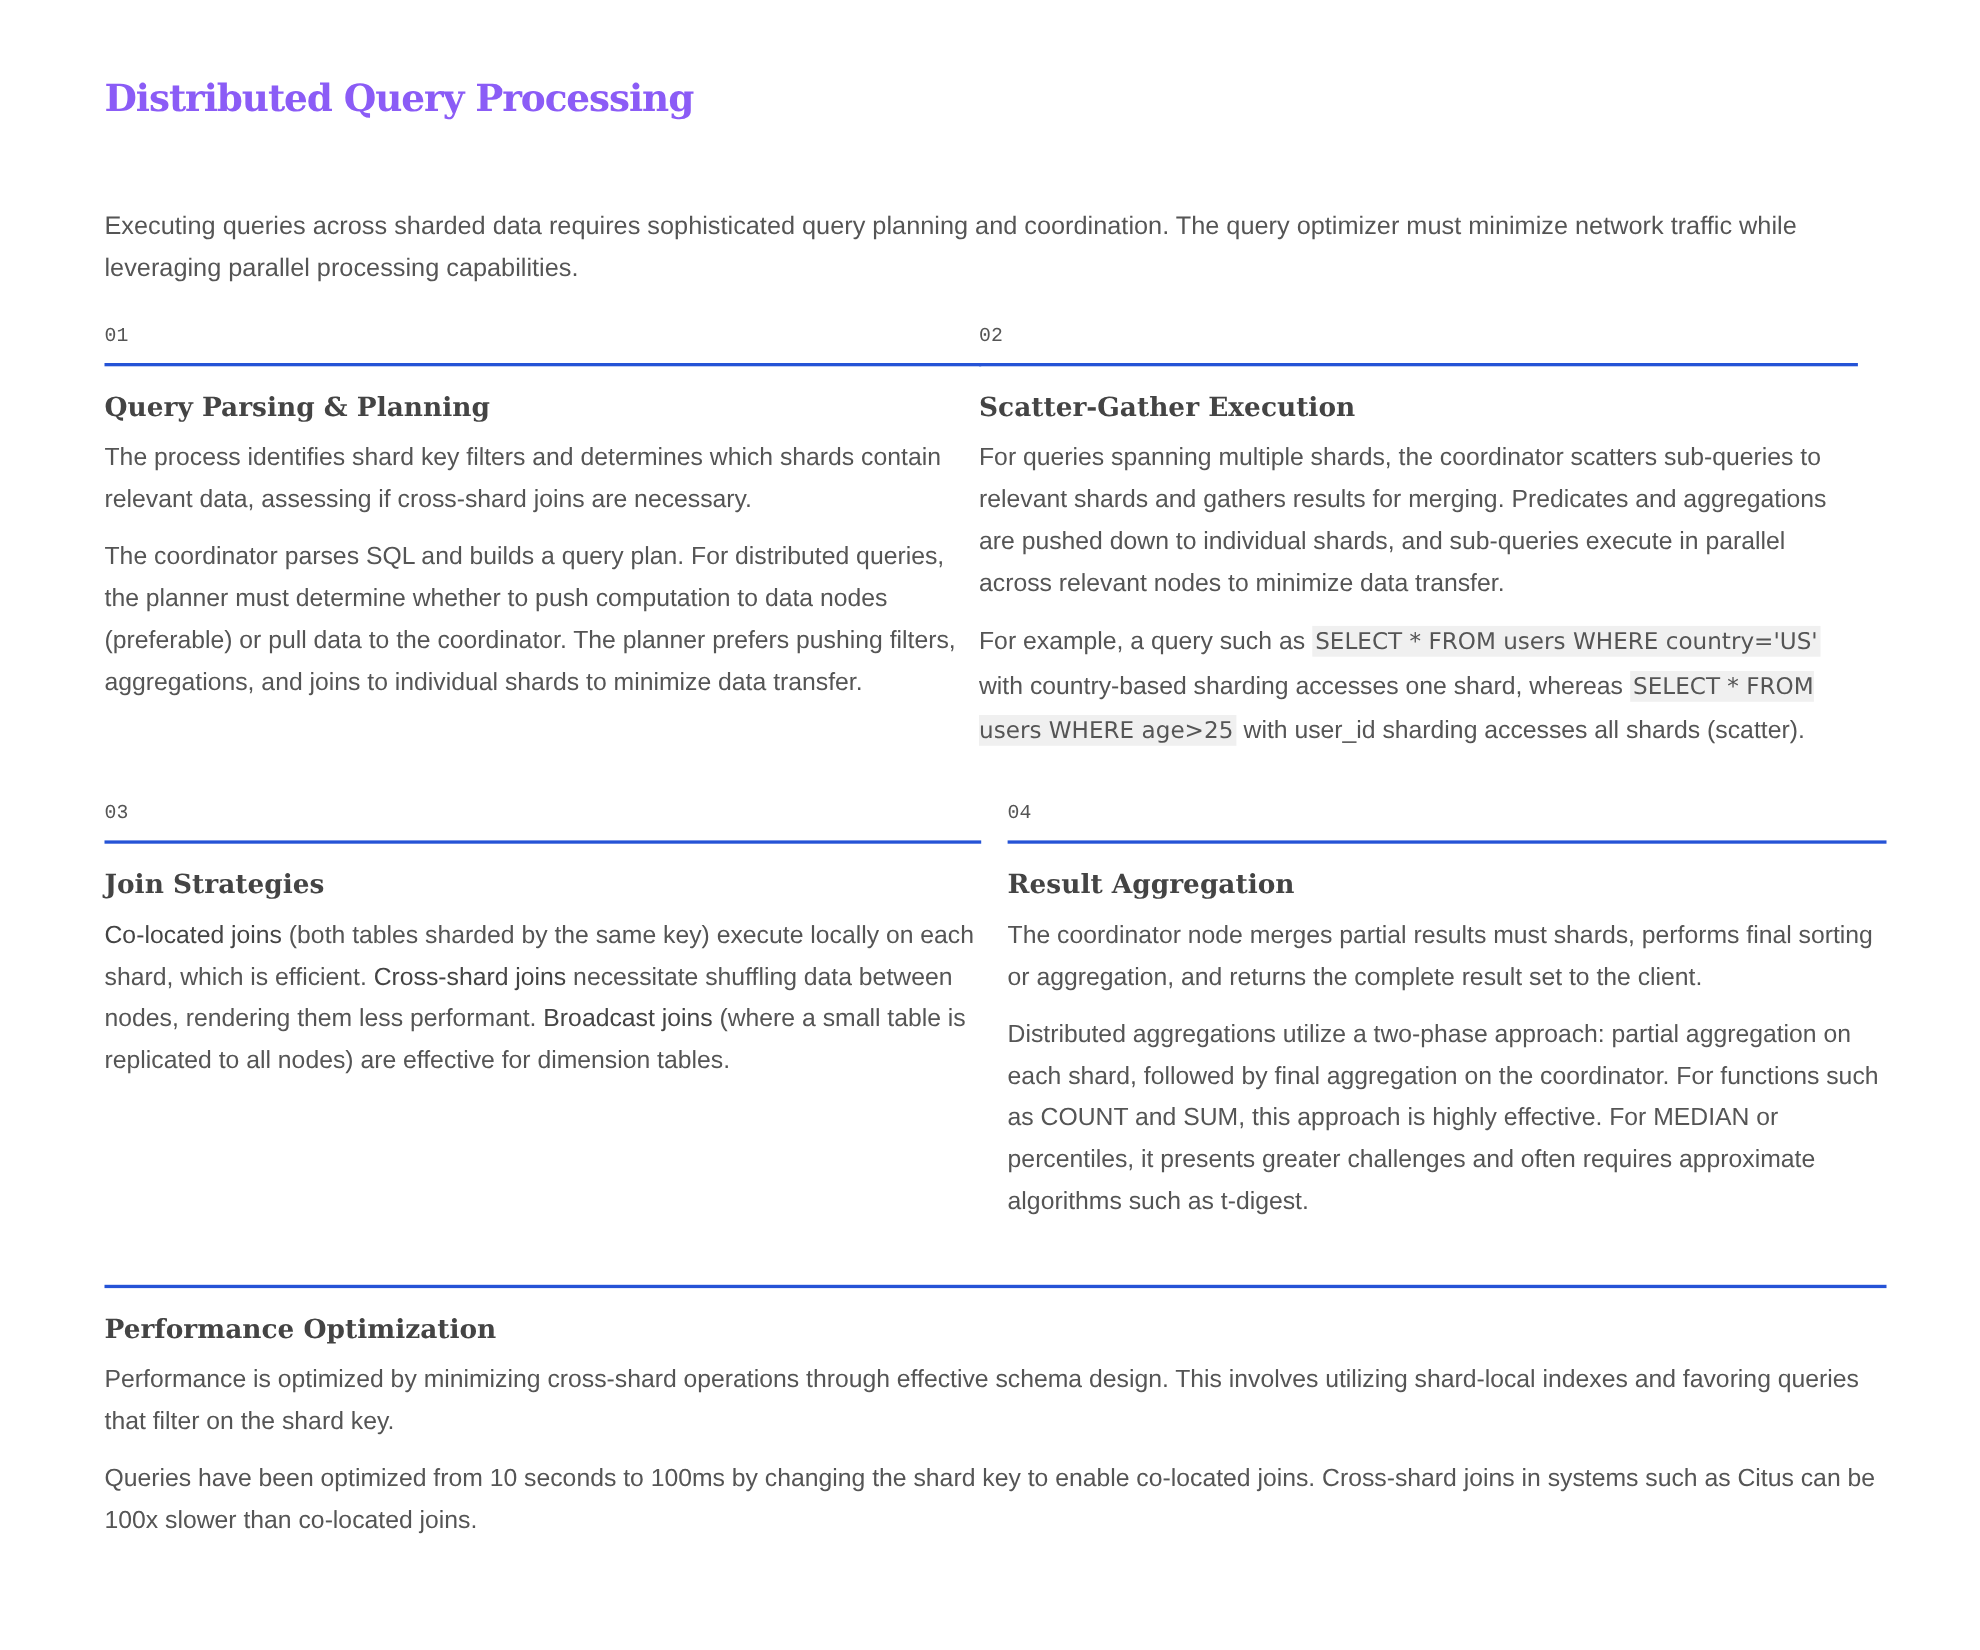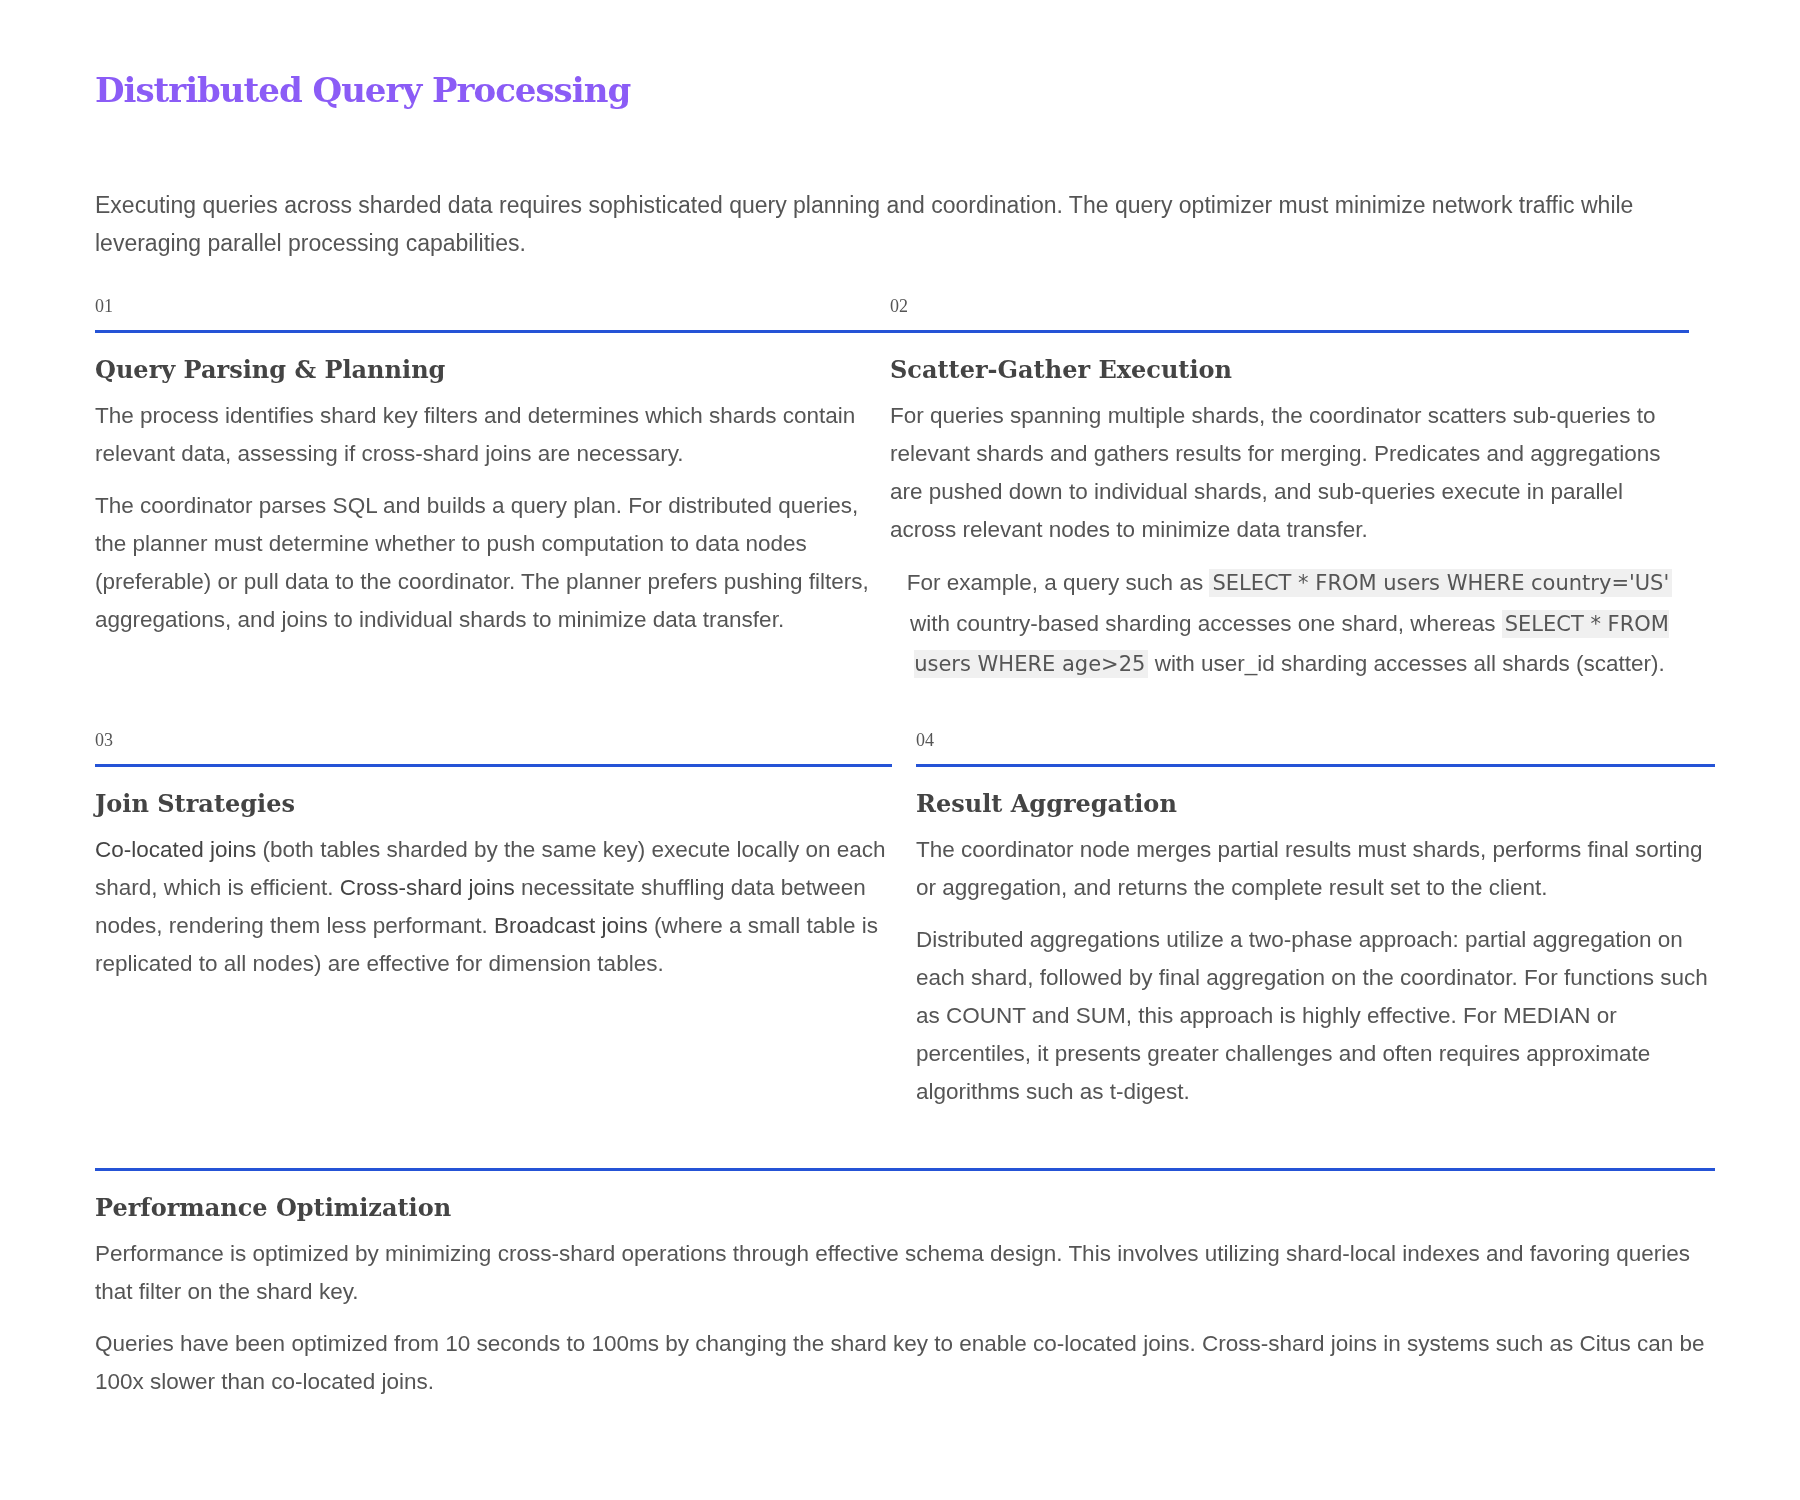--- a/index.html
+++ b/index.html
@@ -10,31 +10,31 @@
     position: absolute; left: 0; top: 70px;
     font-family: "DejaVu Serif", serif; font-weight: bold;
     font-size: 34px; color: #8b5cf6; letter-spacing: -1px; white-space: nowrap;
   }
   .intro {
     position: absolute; left: 0; top: 186px; width: 1620px;
     font-size: 23px; line-height: 38px; color: #555;
   }
   .section { position: absolute; }
   .num {
-    font-family: Liberation Serif, serif; font-size: 18px; color: #555;
+    font-family: Liberation Mono, monospace; font-size: 18px; color: #555;
     height: 24px; line-height: 24px;
   }
   .rule { height: 3px; background: #2553d6; margin-top: 12px; }
   .heading {
     font-family: "DejaVu Serif", serif; font-weight: bold; font-size: 24px;
     color: #444; margin-top: 20px; line-height: 34px;
   }
   .body p { font-size: 22.5px; line-height: 38px; color: #555; margin-top: 10px; }
   .body p + p { margin-top: 14px; }
-  .body p.code-para { line-height: 39.5px; text-align: center; }
+  .body p.code-para { line-height: 39.5px; }
   b { color: #444; font-weight: normal; }
   code {
     font-family: "DejaVu Sans", sans-serif; font-size: 21px; color: #555;
     background: #f0f0f0; padding: 2px 3px;
   }
   #s1 { left: 0; top: 294px; width: 797px; }
   #s2 { left: 795px; top: 294px; width: 799px; }
   #s3 { left: 0; top: 728px; width: 797px; }
   #s4 { left: 821px; top: 728px; width: 799px; }
   #s5 { left: 0; top: 1156px; width: 1620px; }

